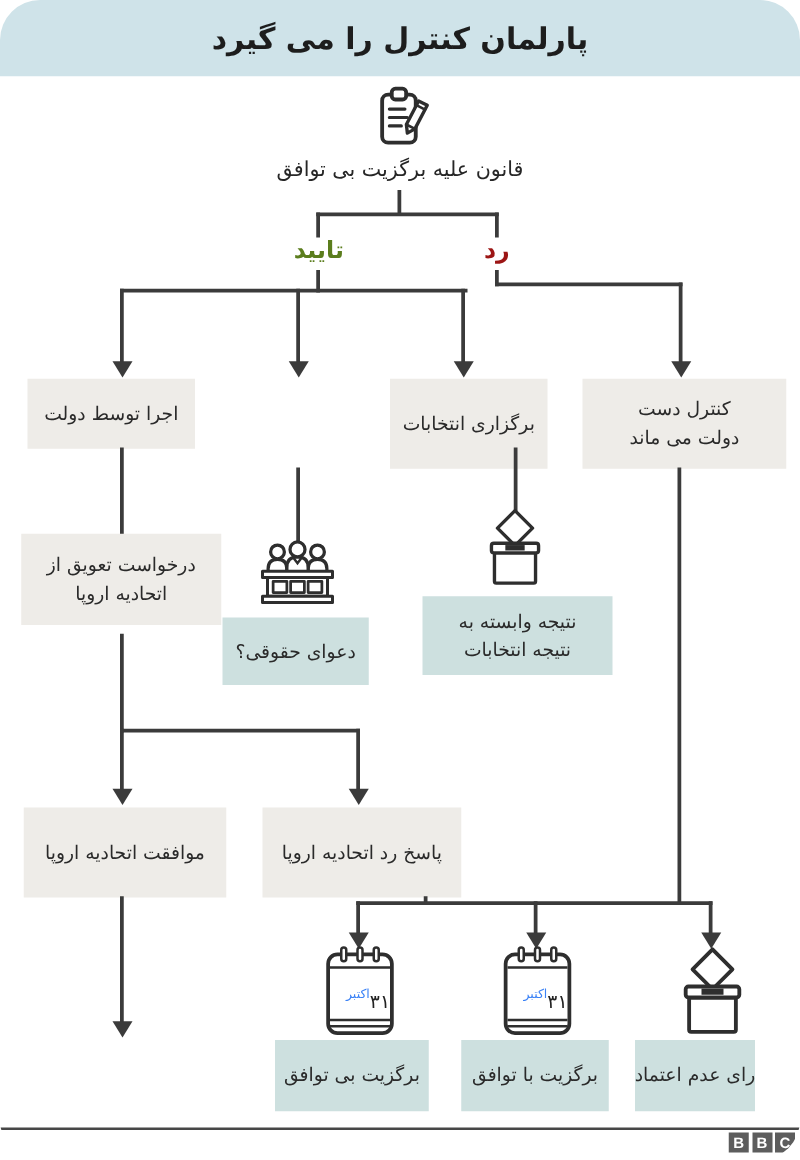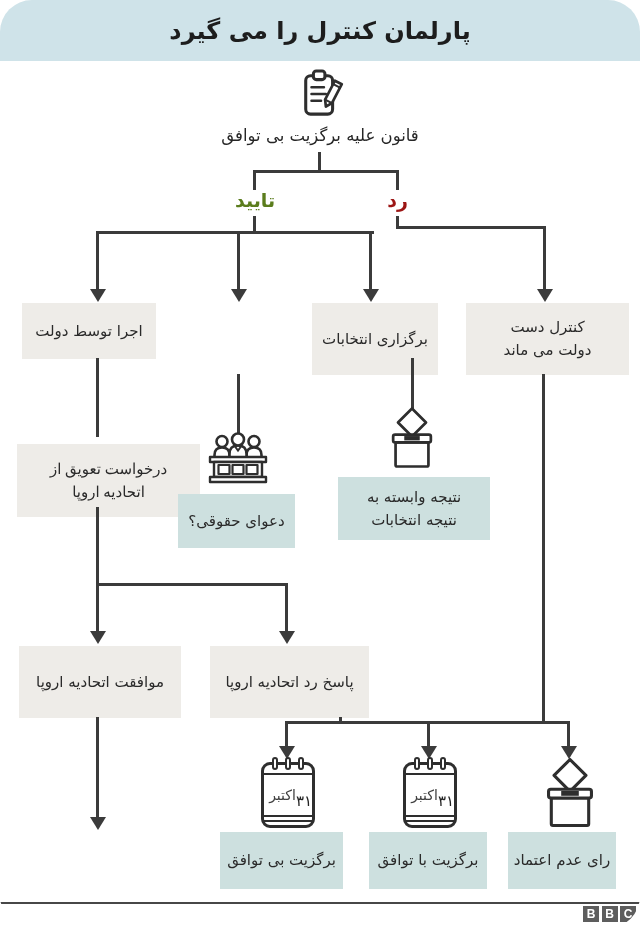--- a/index.html
+++ b/index.html
@@ -36,21 +36,21 @@
   .reject{color:var(--reject-red);}
   #root-label{left:170px;top:126px;width:300px;text-align:center;font-size:16.5px;color:#262626;}
   
   .calendar{position:absolute;width:54px;height:66px;background:#fff;
     border:3px solid var(--icon);border-radius:9px;box-sizing:border-box;
     display:flex;align-items:center;}
   .cal-ring{position:absolute;top:-8px;width:6px;height:13px;background:#fff;
     border:2.5px solid var(--icon);border-radius:4px;box-sizing:border-box;}
   .cal-sep{position:absolute;top:8px;left:0;width:100%;height:2px;background:var(--icon);}
   .cal-day{margin-top:11px;font-size:15px;line-height:18px;color:#222;}
-  .cal-month{font-size:14px;line-height:17px;color:#404040;}
+  .cal-month{font-size:10px;line-height:17px;color:#3b82f6;}
   .cal-foot1{position:absolute;bottom:8px;left:0;width:100%;height:2px;background:var(--icon);}
   .cal-foot2{position:absolute;bottom:3px;left:0;width:100%;height:2px;background:var(--icon);}
   
   #divider{left:0;top:902px;width:640px;height:2px;background:#474747;}
   #bbc-logo{left:583px;top:906px;display:flex;gap:2.5px;direction:ltr;}
   .bbc-sq{width:16px;height:16px;background:#5d5d5d;color:#fff;display:flex;
     align-items:center;justify-content:center;font-family:"Liberation Sans",sans-serif;
     font-weight:bold;font-size:12px;}
   svg{display:block;}
   svg .st{fill:#fff;stroke:var(--icon);stroke-linejoin:round;stroke-linecap:round;}
@@ -105,21 +105,21 @@
   <div class="box gray" style="left:466px;top:303px;width:163px;height:72px;">
     <span>کنترل دست</span>
     <span>دولت می ماند</span>
   </div>
 
   <div class="vl" style="left:96px;top:358px;height:79px;"></div>
   <div class="vl" style="left:237px;top:374px;height:59px;"></div>
   <div class="vl" style="left:411px;top:358px;height:51px;"></div>
   <div class="vl" style="left:542px;top:374px;height:350px;"></div>
 
-  <div class="box gray" style="left:17px;top:444px;width:183px;height:73px;font-family:Liberation Serif, serif;">
+  <div class="box gray" style="left:17px;top:427px;width:160px;height:73px;">
     <span>درخواست تعویق از</span>
     <span>اتحادیه اروپا</span>
   </div>
 
   <svg class="abs" style="left:207px;top:431px;" width="62" height="58" viewBox="0 0 62 58">
     <path class="st" d="M7.5 26 L7.5 24 Q7.5 16.5 15 16.5 Q22.5 16.5 22.5 24 L22.5 26" stroke-width="2.6"></path>
     <path class="st" d="M39.5 26 L39.5 24 Q39.5 16.5 47 16.5 Q54.5 16.5 54.5 24 L54.5 26" stroke-width="2.6"></path>
     <circle class="st" cx="15" cy="10.5" r="5.5" stroke-width="2.6"></circle>
     <circle class="st" cx="47" cy="10.5" r="5.5" stroke-width="2.6"></circle>
     <path class="st" d="M22.5 26 L22.5 23 Q22.5 14.5 31 14.5 Q39.5 14.5 39.5 23 L39.5 26" stroke-width="2.6"></path>
@@ -201,21 +201,21 @@
     <rect class="st" x="10.5" y="29" width="39" height="8" rx="2" stroke-width="2.8"></rect>
     <rect x="22" y="30.5" width="16" height="4.5" fill="#2e2e2e"></rect>
   </svg>
 
   <div class="box teal" style="left:220px;top:832px;width:123px;height:57px;">
     <span>برگزیت بی توافق</span>
   </div>
   <div class="box teal" style="left:369px;top:832px;width:118px;height:57px;">
     <span>برگزیت با توافق</span>
   </div>
-  <div class="box teal" style="left:508px;top:832px;width:108px;height:57px;">
+  <div class="box teal" style="left:508px;top:832px;width:96px;height:57px;">
     <span>رای عدم اعتماد</span>
   </div>
 
   <div id="divider" class="abs"></div>
   <div id="bbc-logo" class="abs">
     <div class="bbc-sq">B</div>
     <div class="bbc-sq">B</div>
     <div class="bbc-sq">C</div>
   </div>
 

